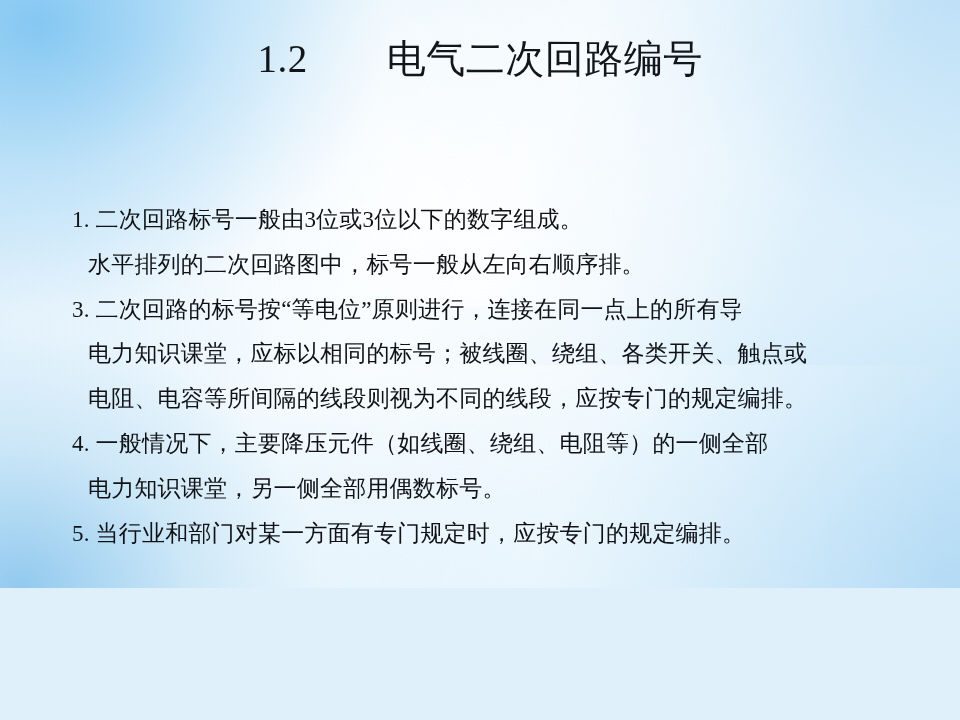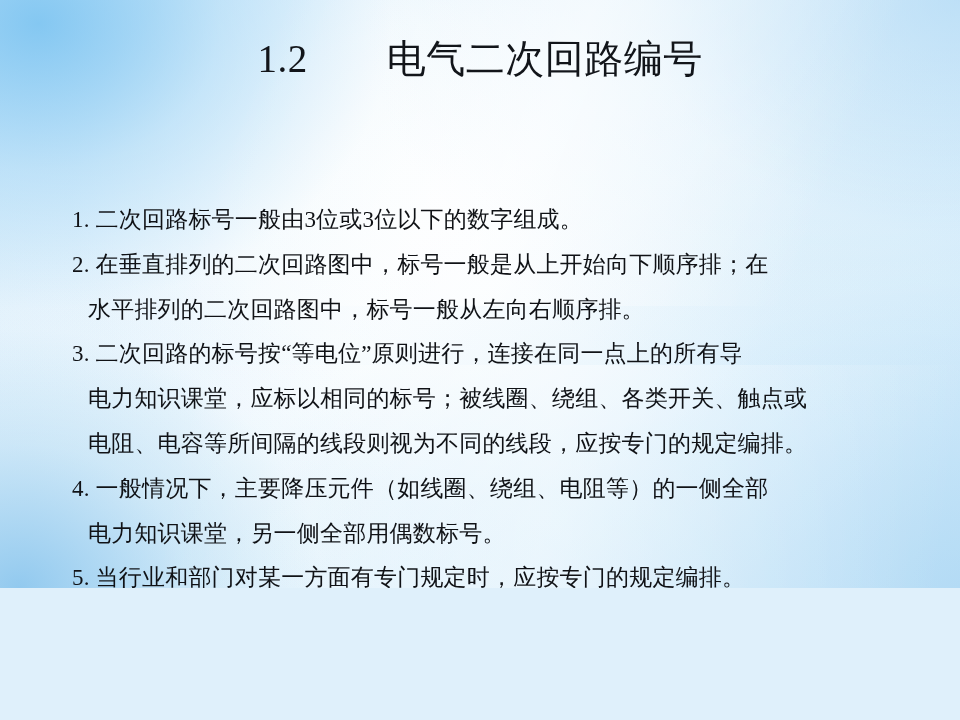--- a/index.html
+++ b/index.html
@@ -141,21 +141,20 @@
 <div id="slide">
 
   <div class="sheen-a"></div>
   <div class="sheen-b"></div>
 
   <div class="slide-title">1.2　　电气二次回路编号</div>
 
 
   <div class="body-block">
     <div class="body-line">1. 二次回路标号一般由3位或3位以下的数字组成。</div>
-    <div class="body-line">2. 在垂直排列的二次回路图中，标号一般是从上开始向下顺序排；在</div>
     <div class="body-line cont">水平排列的二次回路图中，标号一般从左向右顺序排。</div>
     <div class="body-line">3. 二次回路的标号按“等电位”原则进行，连接在同一点上的所有导</div>
     <div class="body-line cont">电力知识课堂，应标以相同的标号；被线圈、绕组、各类开关、触点或</div>
     <div class="body-line cont">电阻、电容等所间隔的线段则视为不同的线段，应按专门的规定编排。</div>
     <div class="body-line">4. 一般情况下，主要降压元件（如线圈、绕组、电阻等）的一侧全部</div>
     <div class="body-line cont">电力知识课堂，另一侧全部用偶数标号。</div>
     <div class="body-line">5. 当行业和部门对某一方面有专门规定时，应按专门的规定编排。</div>
   </div>
 
   <div class="watermark">

